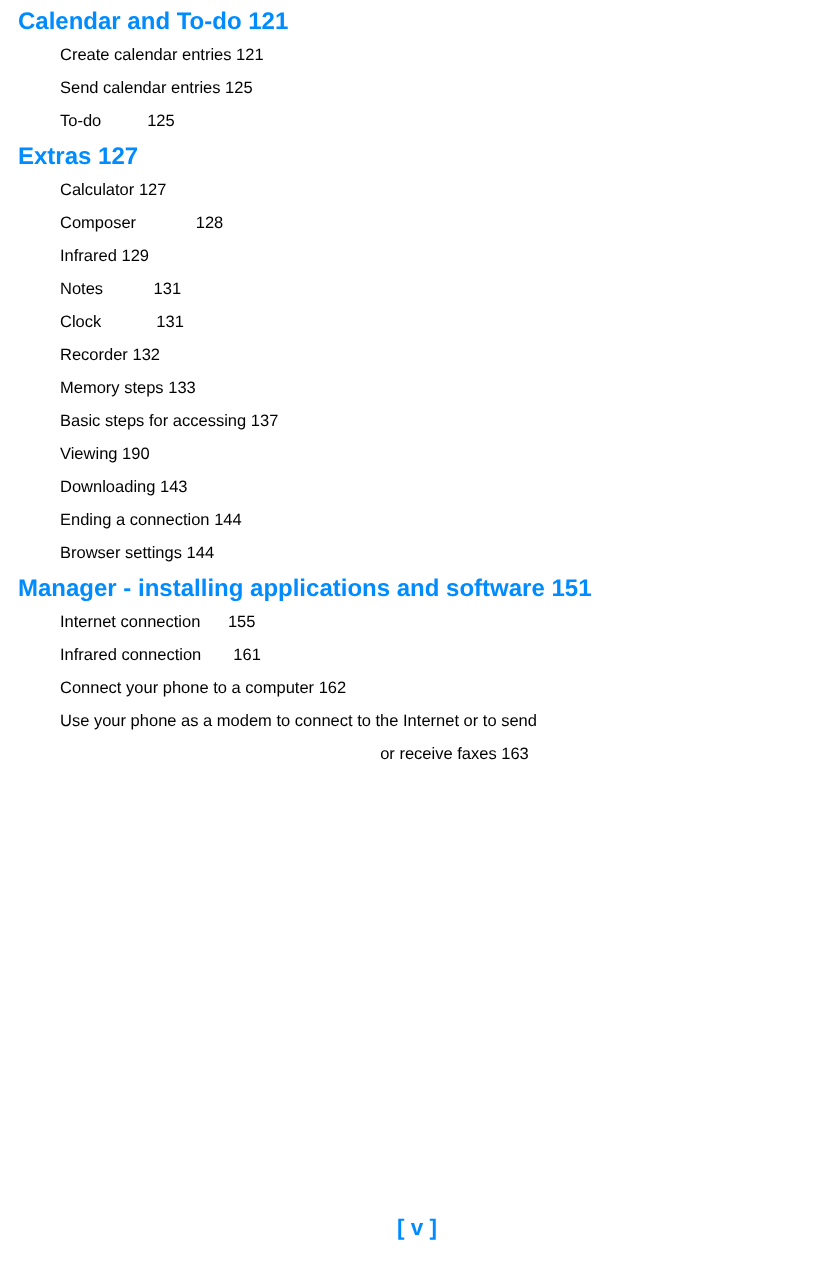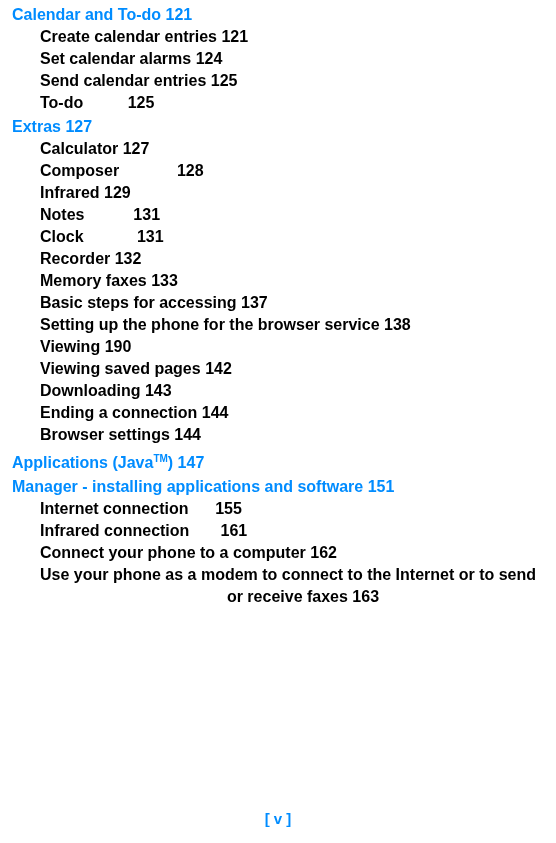--- a/index.html
+++ b/index.html
@@ -24,22 +24,22 @@
     line-height: 22px;
   }
   .section-heading {
     color: #008cff;
     font-weight: 700;
     font-size: 16px;
     margin-top: 2px;
   }
   .entry {
     color: #000000;
-    font-weight: 700;
-    font-size: 16px;
+    font-weight: 400;
+    font-size: 11px;
     margin-left: 28px;
   }
   .entry-cont {
     margin-left: 42px;
     text-align: center;
   }
   .row {
     display: block;
     white-space: pre;
   }
@@ -61,41 +61,37 @@
   }
 </style>
 </head>
 <body>
 
 <div class="page">
   <div class="content">
 
     <div class="section-heading row"><span>Calendar and To-do</span> <span class="pnum">121</span></div>
     <div class="entry row"><span>Create calendar entries</span><span> </span><span class="pnum">121</span></div>
-    <div class="entry row"><span>Set calendar alarms</span><span> </span><span class="pnum">124</span></div>
     <div class="entry row"><span>Send calendar entries</span><span> </span><span class="pnum">125</span></div>
     <div class="entry row"><span>To-do</span><span>          </span><span class="pnum">125</span></div>
 
     <div class="section-heading row"><span>Extras</span> <span class="pnum">127</span></div>
     <div class="entry row"><span>Calculator</span><span> </span><span class="pnum">127</span></div>
     <div class="entry row"><span>Composer</span><span>             </span><span class="pnum">128</span></div>
     <div class="entry row"><span>Infrared</span><span> </span><span class="pnum">129</span></div>
     <div class="entry row"><span>Notes</span><span>           </span><span class="pnum">131</span></div>
     <div class="entry row"><span>Clock</span><span>            </span><span class="pnum">131</span></div>
     <div class="entry row"><span>Recorder</span><span> </span><span class="pnum">132</span></div>
-    <div class="entry row"><span>Memory faxes</span><span> </span><span class="pnum">133</span></div>
+    <div class="entry row"><span>Memory steps</span><span> </span><span class="pnum">133</span></div>
     <div class="entry row"><span>Basic steps for accessing</span><span> </span><span class="pnum">137</span></div>
-    <div class="entry row"><span>Setting up the phone for the browser service</span><span> </span><span class="pnum">138</span></div>
     <div class="entry row"><span>Viewing</span><span> </span><span class="pnum">190</span></div>
-    <div class="entry row"><span>Viewing saved pages</span><span> </span><span class="pnum">142</span></div>
     <div class="entry row"><span>Downloading</span><span> </span><span class="pnum">143</span></div>
     <div class="entry row"><span>Ending a connection</span><span> </span><span class="pnum">144</span></div>
     <div class="entry row"><span>Browser settings</span><span> </span><span class="pnum">144</span></div>
 
-    <div class="section-heading row"><span>Applications (Java</span><span class="tm">TM</span><span>)</span> <span class="pnum">147</span></div>
 
     <div class="section-heading row"><span>Manager - installing applications and software</span> <span class="pnum">151</span></div>
 
     <div class="entry row"><span>Internet connection</span><span>      </span><span class="pnum">155</span></div>
     <div class="entry row"><span>Infrared connection</span><span>       </span><span class="pnum">161</span></div>
     <div class="entry row"><span>Connect your phone to a computer</span><span> </span><span class="pnum">162</span></div>
     <div class="entry row"><span>Use your phone as a modem to connect to the Internet or to send</span></div>
     <div class="entry entry-cont row"><span>or receive faxes</span><span> </span><span class="pnum">163</span></div>
 
   </div>

